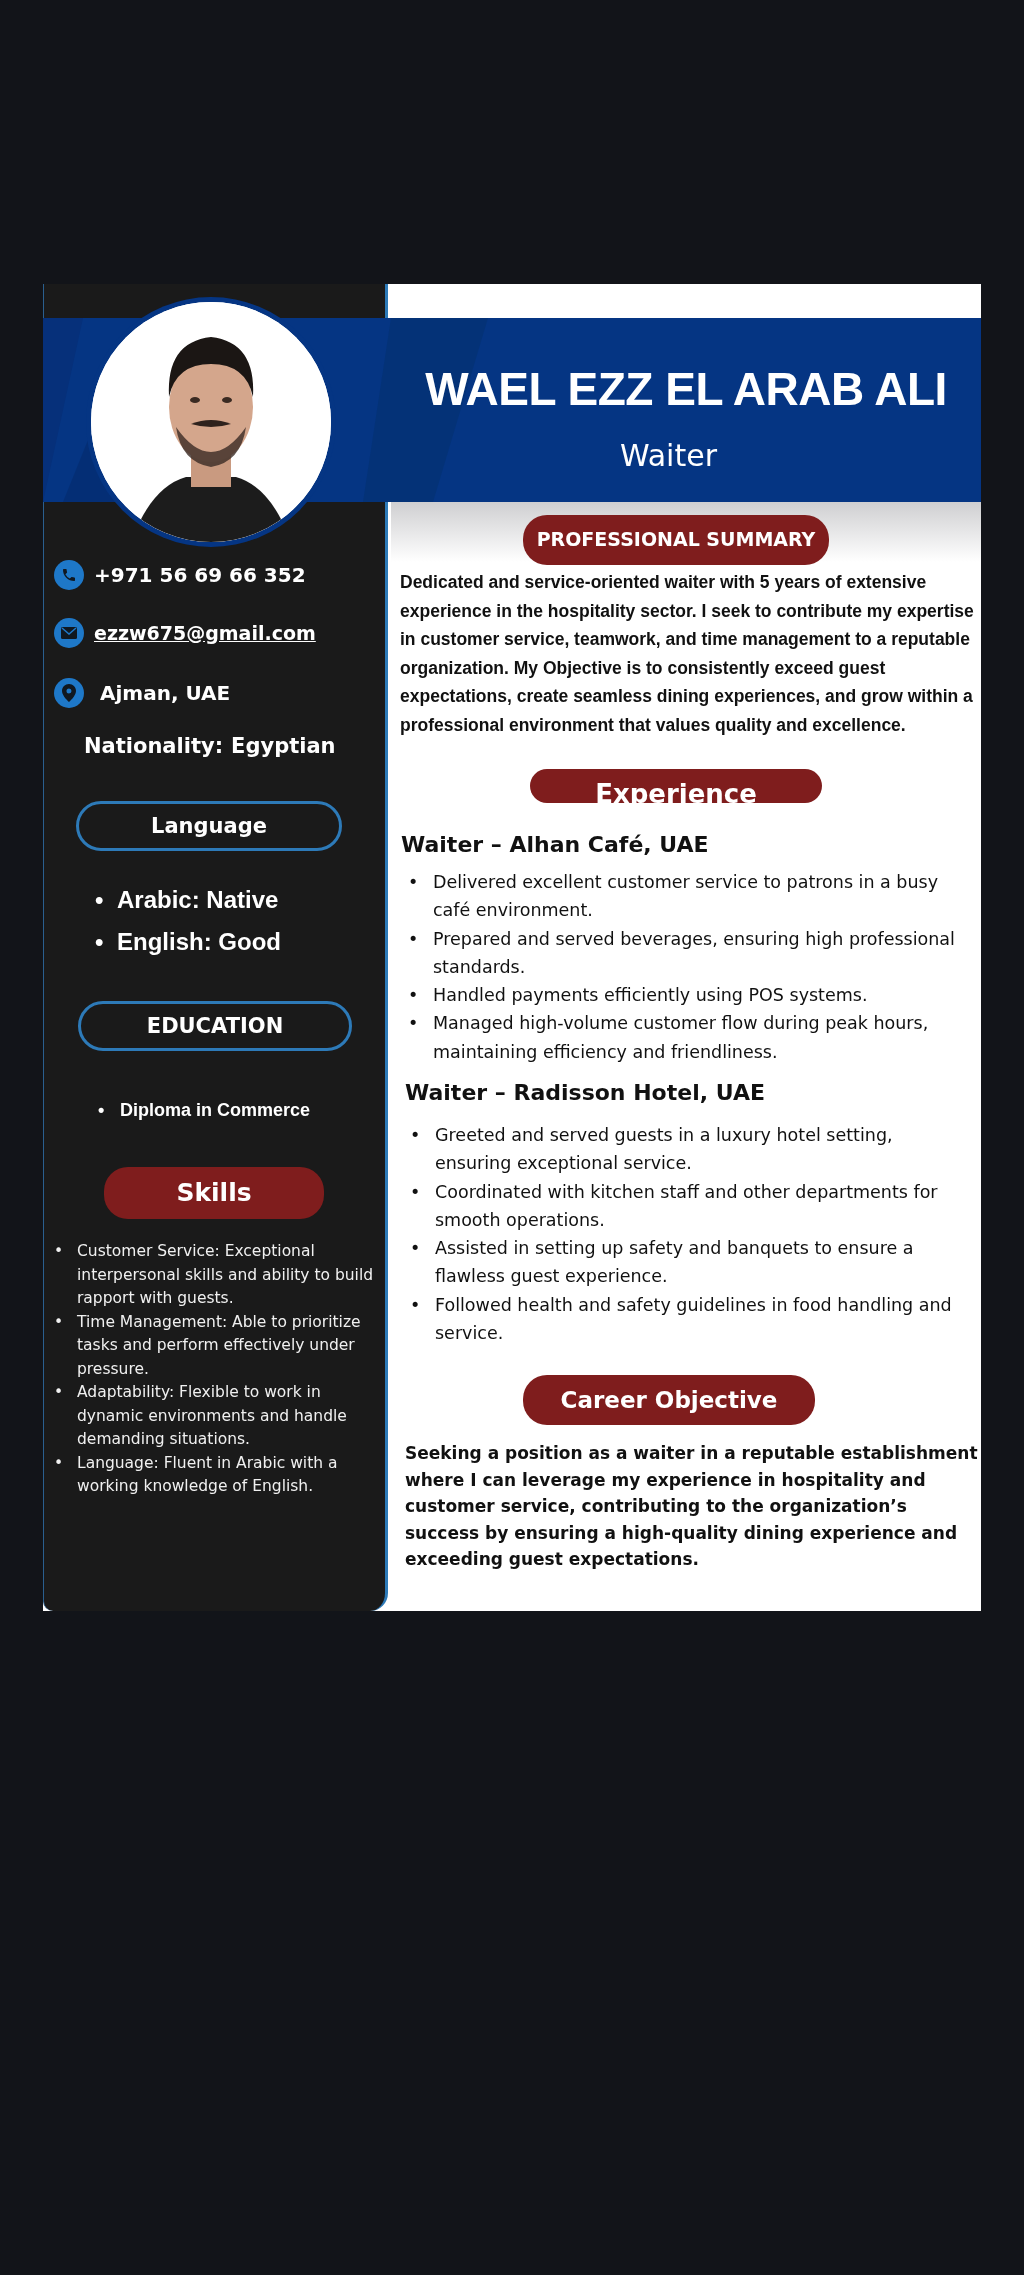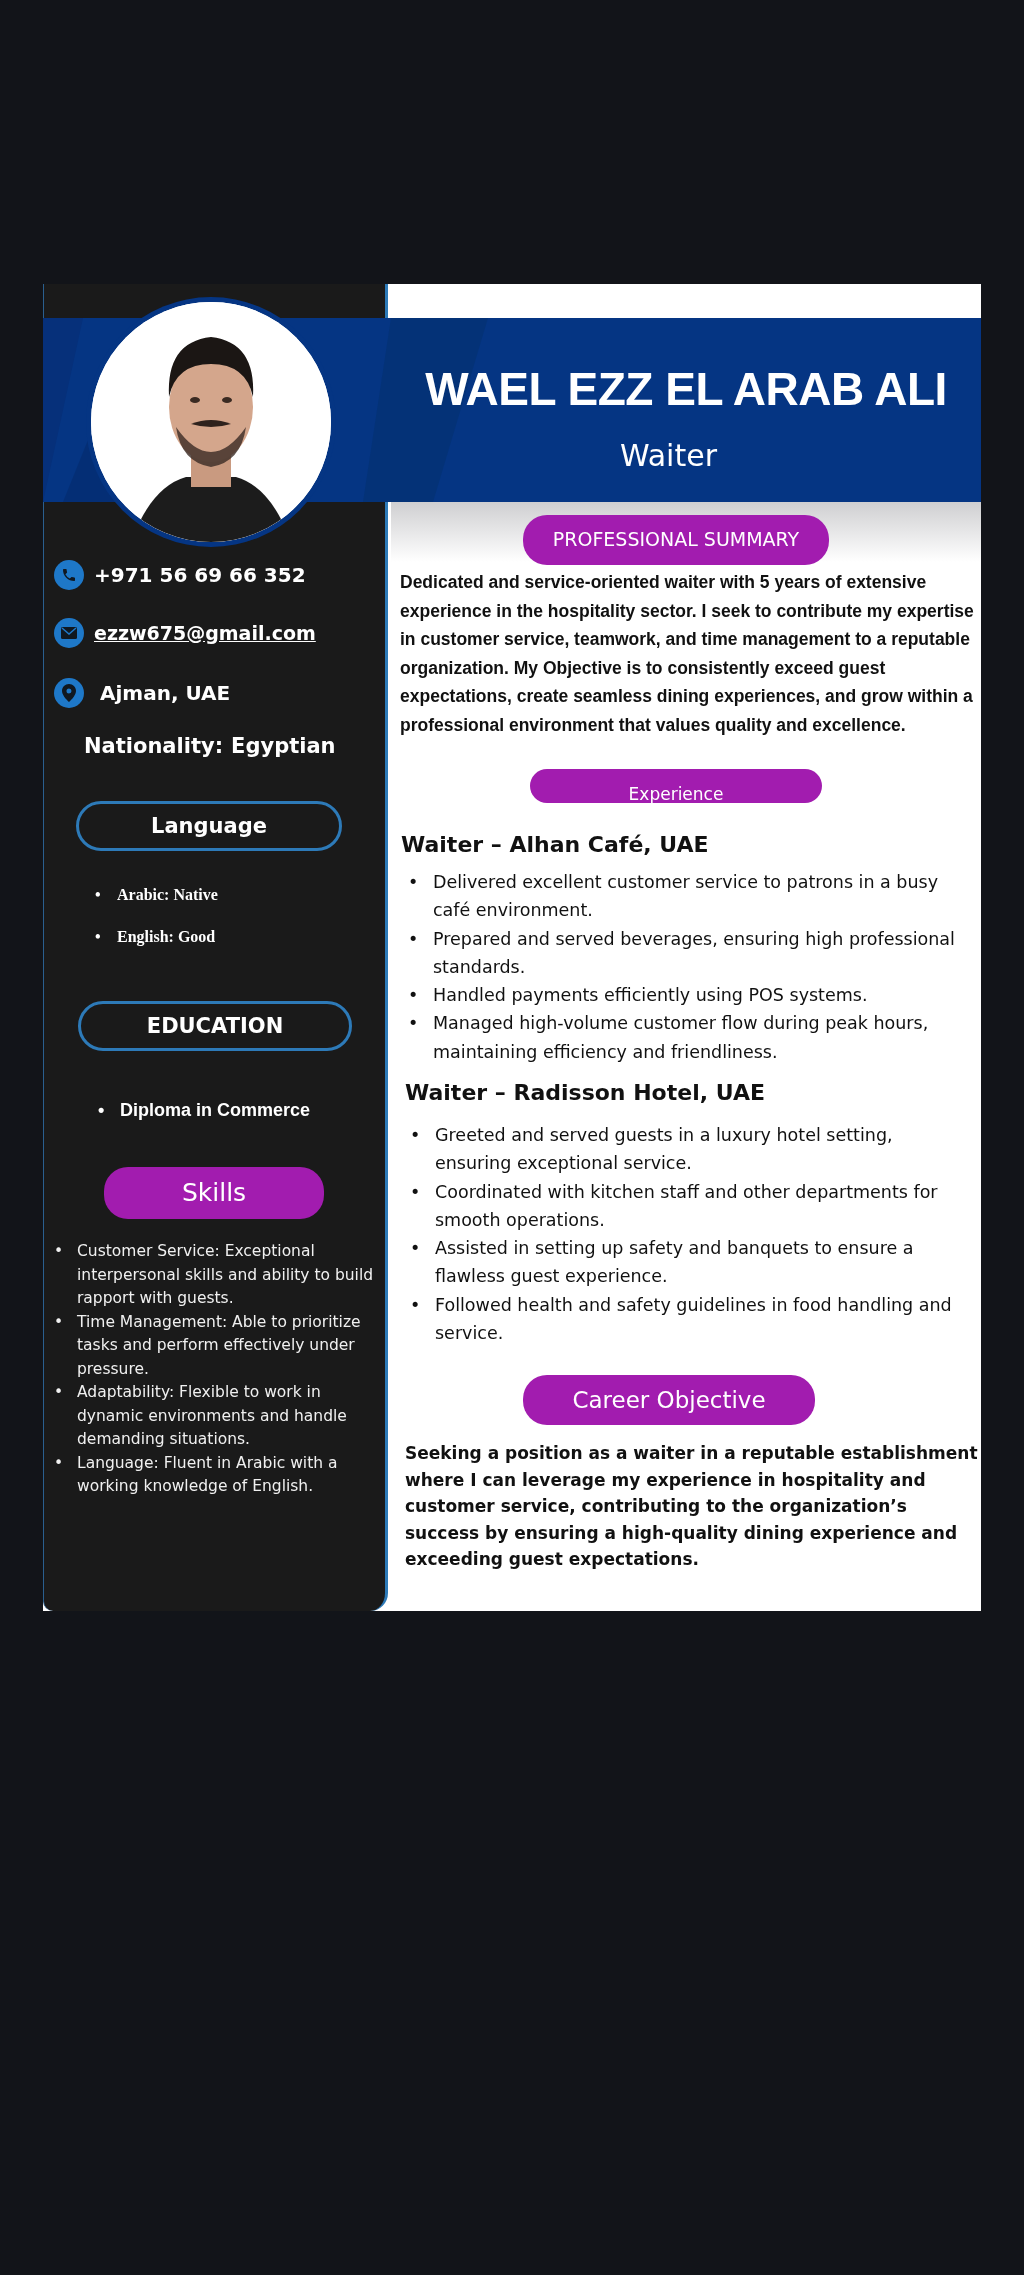--- a/index.html
+++ b/index.html
@@ -9,23 +9,23 @@
   .banner { position:absolute; left:43px; top:318px; width:938px; height:184px; background:#053583; }
   .banner-shade { position:absolute; left:0; top:0; width:100%; height:100%; }
   .right-fade { position:absolute; left:391px; top:502px; width:590px; height:60px; background:linear-gradient(#cfcfd1, #ffffff); }
   .photo { position:absolute; left:86px; top:297px; width:250px; height:250px; border-radius:50%; background:#053583; }
   .photo-inner { position:absolute; left:5px; top:5px; width:240px; height:240px; border-radius:50%; background:#ffffff; overflow:hidden; }
   .name { position:absolute; left:391px; top:362px; width:590px; text-align:center; color:#fff; font-weight:bold; font-size:46px; letter-spacing:-0.5px; font-family:"Liberation Sans", sans-serif; }
   .title { position:absolute; left:391px; top:438px; width:555px; text-align:center; color:#fff; font-size:30px; font-family:"DejaVu Sans", sans-serif; }
   .contact { position:absolute; display:flex; align-items:center; color:#fff; font-family:"DejaVu Sans", sans-serif; font-weight:bold; font-size:20px; }
   .cicon { width:30px; height:30px; border-radius:50%; background:#1e78c8; display:inline-flex; align-items:center; justify-content:center; margin-right:10px; }
   .pill-outline { position:absolute; border:3px solid #2d7ab8; border-radius:26px; color:#fff; text-align:center; font-family:"DejaVu Sans", sans-serif; font-weight:bold; font-size:21px; box-sizing:border-box; }
-  .pill-fill { position:absolute; background:#a21caf; border-radius:24px; color:#fff; text-align:center; font-family:"DejaVu Sans", sans-serif; font-weight:normal; box-sizing:border-box; }
+  .pill-fill { position:absolute; background:#7f1d1d; border-radius:24px; color:#fff; text-align:center; font-family:"DejaVu Sans", sans-serif; font-weight:bold; box-sizing:border-box; }
   ul { margin:0; padding:0; }
-  .lang-list { position:absolute; left:95px; top:886px; color:#fff; font-family:Liberation Serif, serif; font-weight:bold; font-size:16px; list-style:none; }
+  .lang-list { position:absolute; left:95px; top:886px; color:#fff; font-family:Liberation Sans, sans-serif; font-weight:bold; font-size:24px; list-style:none; }
   .lang-list li { height:42px; }
   .bul::before { content:"•"; display:inline-block; width:22px; }
   .edu-list { position:absolute; left:98px; top:1100px; color:#fff; font-weight:bold; font-size:19px; list-style:none; }
   .skills-list { position:absolute; left:52px; top:1240px; width:330px; color:#f0f0f0; font-family:"DejaVu Sans", sans-serif; font-size:15.5px; line-height:23.5px; list-style:none; }
   .skills-list li { position:relative; padding-left:25px; }
   .skills-list li::before { content:"•"; position:absolute; left:2px; top:0; }
   .summary { position:absolute; left:400px; top:568px; width:575px; color:#111; font-weight:bold; font-size:17.5px; line-height:28.5px; }
   .job-title { position:absolute; color:#111; font-family:"DejaVu Sans", sans-serif; font-weight:bold; font-size:22px; }
   .job-list { position:absolute; width:565px; color:#111; font-family:"DejaVu Sans", sans-serif; font-size:17.5px; line-height:28.3px; list-style:none; }
   .job-list li { position:relative; padding-left:29px; }
@@ -119,21 +119,21 @@
   <li>Time Management: Able to prioritize tasks and perform effectively under pressure.</li>
   <li>Adaptability: Flexible to work in dynamic environments and handle demanding situations.</li>
   <li>Language: Fluent in Arabic with a working knowledge of English.</li>
 </ul>
 
 <div class="pill-fill" style="left:523px; top:515px; width:306px; height:50px; line-height:48px; font-size:19px;">
   <span>PROFESSIONAL SUMMARY</span>
 </div>
 <div class="summary">Dedicated and service-oriented waiter with 5 years of extensive experience in the hospitality sector. I seek to contribute my expertise in customer service, teamwork, and time management to a reputable organization. My Objective is to consistently exceed guest expectations, create seamless dining experiences, and grow within a professional environment that values quality and excellence.</div>
 
-<div class="pill-fill" style="left:530px; top:769px; width:292px; height:34px; line-height:50px; font-size:17px;">
+<div class="pill-fill" style="left:530px; top:769px; width:292px; height:34px; line-height:50px; font-size:26px;">
   <span>Experience</span>
 </div>
 <div class="job-title" style="left:401px; top:832px;">Waiter – Alhan Café, UAE</div>
 <ul class="job-list" style="left:404px; top:868px;">
   <li>Delivered excellent customer service to patrons in a busy café environment.</li>
   <li>Prepared and served beverages, ensuring high professional standards.</li>
   <li>Handled payments efficiently using POS systems.</li>
   <li>Managed high-volume customer flow during peak hours, maintaining efficiency and friendliness.</li>
 </ul>
 

